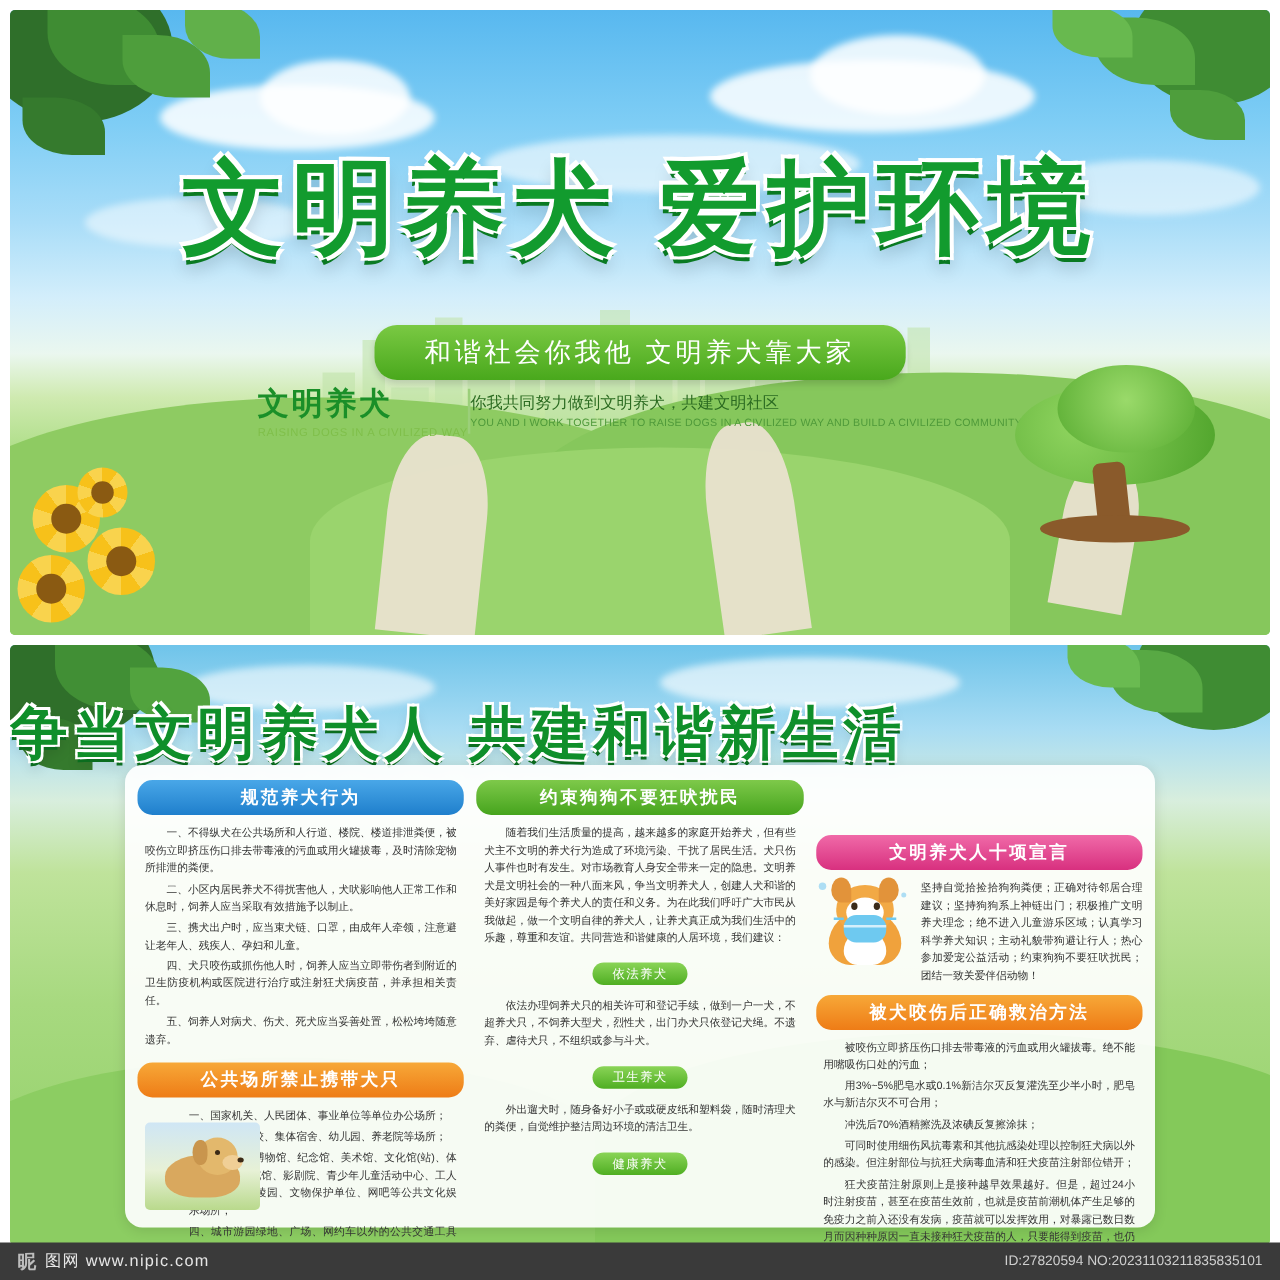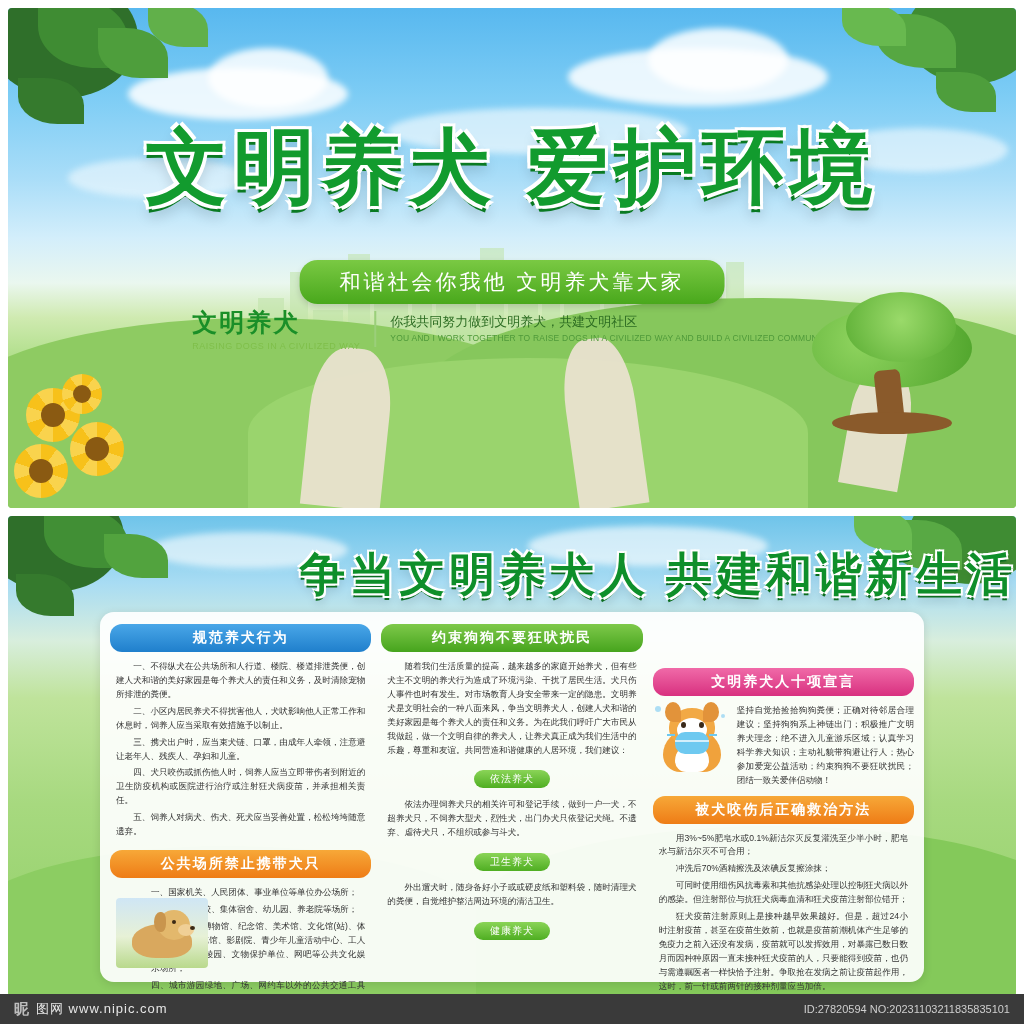--- a/index.html
+++ b/index.html
@@ -57,21 +57,21 @@
   }
   .subbar{
     position:absolute;left:50%;transform:translateX(-50%);top:252px;
     background:linear-gradient(to bottom,#7ac943,#49a81c);
     color:#fff;font-size:21px;letter-spacing:3px;
     padding:8px 40px;border-radius:18px;white-space:nowrap;
     box-shadow:0 3px 6px rgba(0,0,0,.15);
   }
   .infobar{
     position:absolute;left:50%;transform:translateX(-50%);top:298px;
-    display:flex;align-items:center;gap:14px;white-space:nowrap;justify-content:center;
+    display:flex;align-items:center;white-space:nowrap;justify-content:center;
   }
   .infobar .cn{color:#1a8f28;font-size:25px;font-weight:bold;letter-spacing:2px;}
   .infobar .en-small{color:#7fbf4a;font-size:9px;letter-spacing:.5px;display:block;margin-top:2px;}
   .infobar .divider{width:2px;height:36px;background:#9bcf7a;}
   .infobar .txt{color:#2b6b21;font-size:13px;line-height:1.5;}
   .infobar .txt .en{display:block;color:#4f9a3a;font-size:8.5px;letter-spacing:.2px;}
 
   
   .tree{position:absolute;right:40px;top:300px;width:170px;height:130px;}
   .tree .crown{position:absolute;left:6px;top:0;width:160px;height:80px;background:radial-gradient(circle at 30% 40%,#8fd45f,#4ea32a);border-radius:50%;}
@@ -90,21 +90,21 @@
 
   
   .board{
     position:absolute;left:8px;top:516px;width:1008px;height:480px;border-radius:4px;overflow:hidden;
     background:linear-gradient(to bottom,#6fc4ea 0%,#a8dcf3 14%,#d8eedd 26%,#bfe39b 38%,#a7d97f 60%,#8fcf65 100%);
   }
   .board .bhill{position:absolute;border-radius:50% 50% 0 0;}
   .bh1{left:-40px;bottom:0;width:520px;height:150px;background:#8ccd62;}
   .bh2{right:-60px;bottom:0;width:600px;height:170px;background:#84c95a;}
   .board-title{
-    position:absolute;left:0;right:0;top:28px;text-align:right;
+    position:absolute;left:0;right:0;top:40px;text-align:left;
     font-size:46px;font-weight:bold;letter-spacing:4px;color:#0f8f2a;
     text-shadow:-2px -2px 0 #fff,2px -2px 0 #fff,-2px 2px 0 #fff,2px 2px 0 #fff,0 4px 0 #0b6d1f,0 7px 10px rgba(0,0,0,.15);
   }
   .panel{
     position:absolute;left:92px;top:96px;width:824px;height:370px;
     background:rgba(255,255,255,.92);border-radius:14px;
     box-shadow:0 2px 10px rgba(0,0,0,.12);
     display:flex;padding:12px 10px;box-sizing:border-box;gap:10px;
   }
   .col{flex:1;display:flex;flex-direction:column;gap:8px;position:relative;}
@@ -274,21 +274,21 @@
       <div class="leaf" style="right:104px;top:-6px;width:58px;height:40px;background:#6abb51;"></div>
     </div>
 
     <div class="board-title">争当文明养犬人 共建和谐新生活</div>
 
     <div class="panel">
 
       <div class="col">
         <div class="sec-title t-blue">规范养犬行为</div>
         <div class="body-txt">
-          <p>一、不得纵犬在公共场所和人行道、楼院、楼道排泄粪便，创建人犬和谐的美好家园是每个养犬人的责任和义务，及时清除宠物所排泄的粪便。</p>
+          <p>一、不得纵犬在公共场所和人行道、楼院、楼道排泄粪便，被咬伤立即挤压伤口排去带毒液的污血或用火罐拔毒，及时清除宠物所排泄的粪便。</p>
           <p>二、小区内居民养犬不得扰害他人，犬吠影响他人正常工作和休息时，饲养人应当采取有效措施予以制止。</p>
           <p>三、携犬出户时，应当束犬链、口罩，由成年人牵领，注意避让老年人、残疾人、孕妇和儿童。</p>
           <p>四、犬只咬伤或抓伤他人时，饲养人应当立即带伤者到附近的卫生防疫机构或医院进行治疗或注射狂犬病疫苗，并承担相关责任。</p>
           <p>五、饲养人对病犬、伤犬、死犬应当妥善处置，松松垮垮随意遗弃。</p>
         </div>
         <div class="sec-title t-orange">公共场所禁止携带犬只</div>
         <div class="body-txt">
           <p class="noind">一、国家机关、人民团体、事业单位等单位办公场所；</p>
           <p class="noind">二、医院、学校、集体宿舍、幼儿园、养老院等场所；</p>
           <p class="noind">三、图书馆、博物馆、纪念馆、美术馆、文化馆(站)、体育场(馆)、展览馆、影剧院、青少年儿童活动中心、工人文化宫、烈士陵园、文物保护单位、网吧等公共文化娱乐场所；</p>
@@ -339,20 +339,21 @@
               <div class="c-eyeR"></div>
             <div class="c-mask"></div>
               <div class="c-maskline"></div>
             <div class="c-strap" style="left:14px;"></div>
               <div class="c-strap" style="left:56px;"></div>
           </div>
           <div class="decl-txt">坚持自觉拾捡拾狗狗粪便；正确对待邻居合理建议；坚持狗狗系上神链出门；积极推广文明养犬理念；绝不进入儿童游乐区域；认真学习科学养犬知识；主动礼貌带狗避让行人；热心参加爱宠公益活动；约束狗狗不要狂吠扰民；团结一致关爱伴侣动物！</div>
         </div>
         <div class="sec-title t-orange2">被犬咬伤后正确救治方法</div>
         <div class="body-txt">
+          <p>被咬伤立即挤压伤口排去带毒液的污血或用火罐拔毒。绝不能用嘴吸伤口处的污血；</p>
           <p>用3%~5%肥皂水或0.1%新洁尔灭反复灌洗至少半小时，肥皂水与新洁尔灭不可合用；</p>
           <p>冲洗后70%酒精擦洗及浓碘反复擦涂抹；</p>
           <p>可同时使用细伤风抗毒素和其他抗感染处理以控制狂犬病以外的感染。但注射部位与抗狂犬病毒血清和狂犬疫苗注射部位错开；</p>
           <p>狂犬疫苗注射原则上是接种越早效果越好。但是，超过24小时注射疫苗，甚至在疫苗生效前，也就是疫苗前潮机体产生足够的免疫力之前入还没有发病，疫苗就可以发挥效用，对暴露已数日数月而因种种原因一直未接种狂犬疫苗的人，只要能得到疫苗，也仍与需遵嘱医者一样快恰予注射。争取抢在发病之前让疫苗起作用，这时，前一针或前两针的接种剂量应当加倍。</p>
         </div>
       </div>
 
     </div>
   </div>
 

